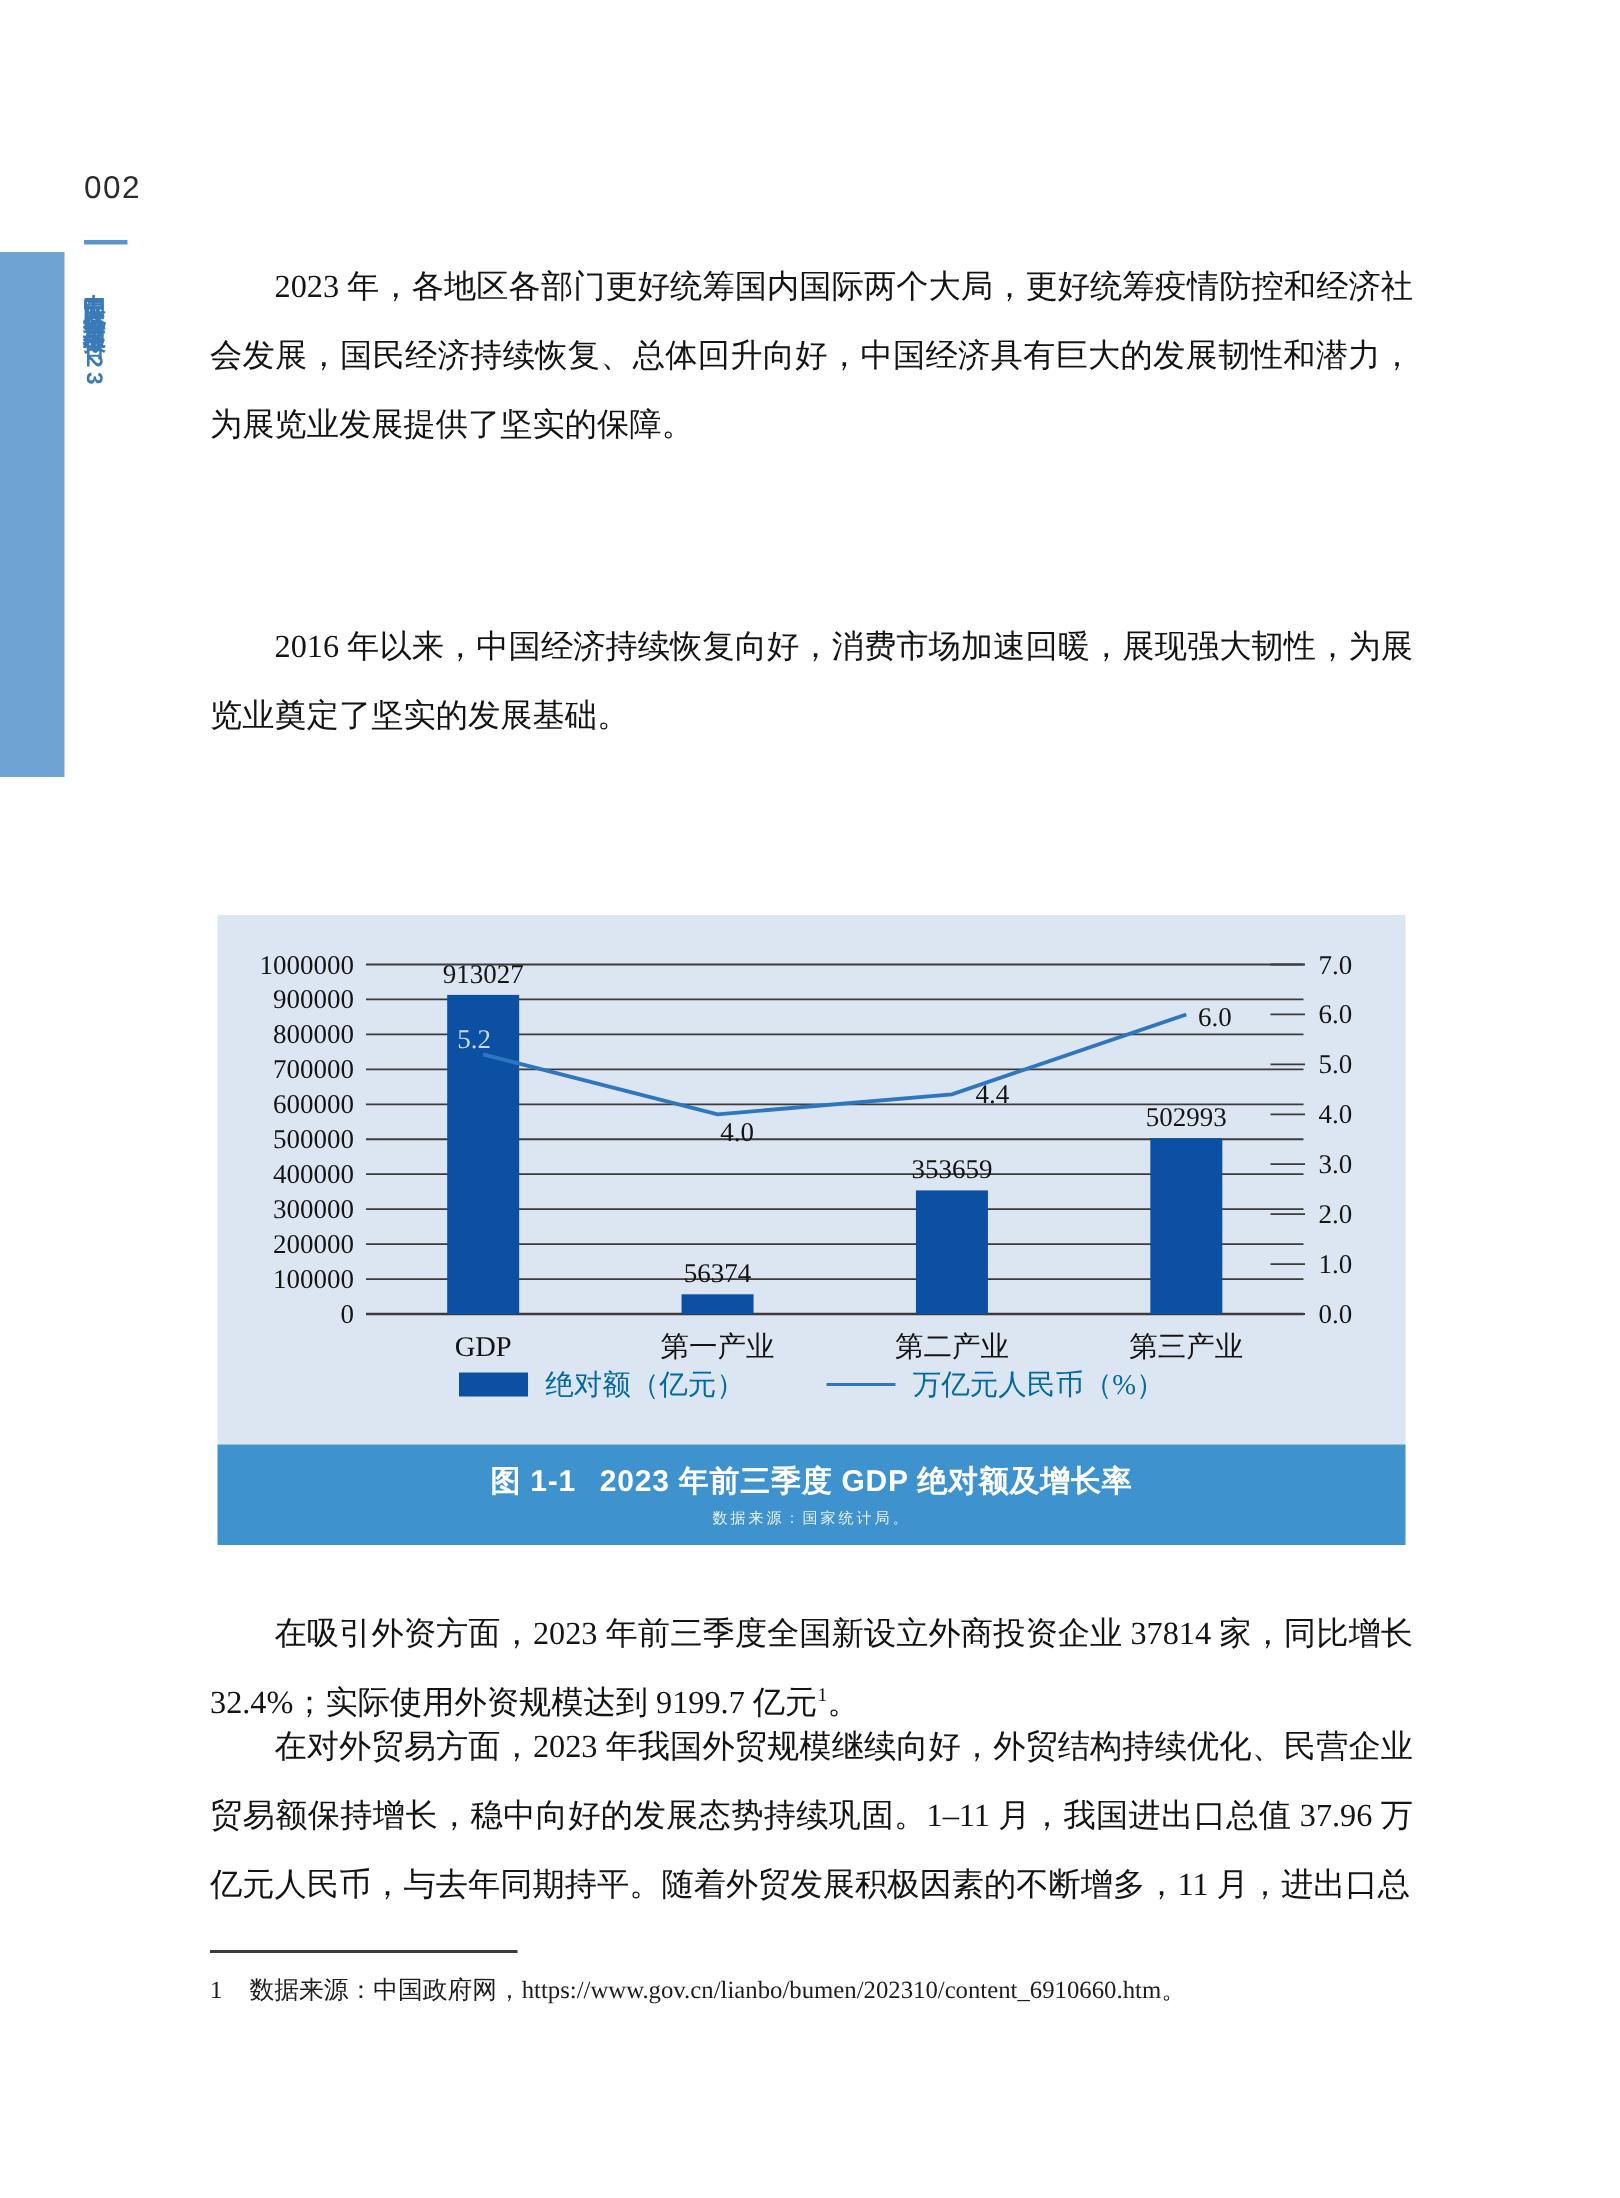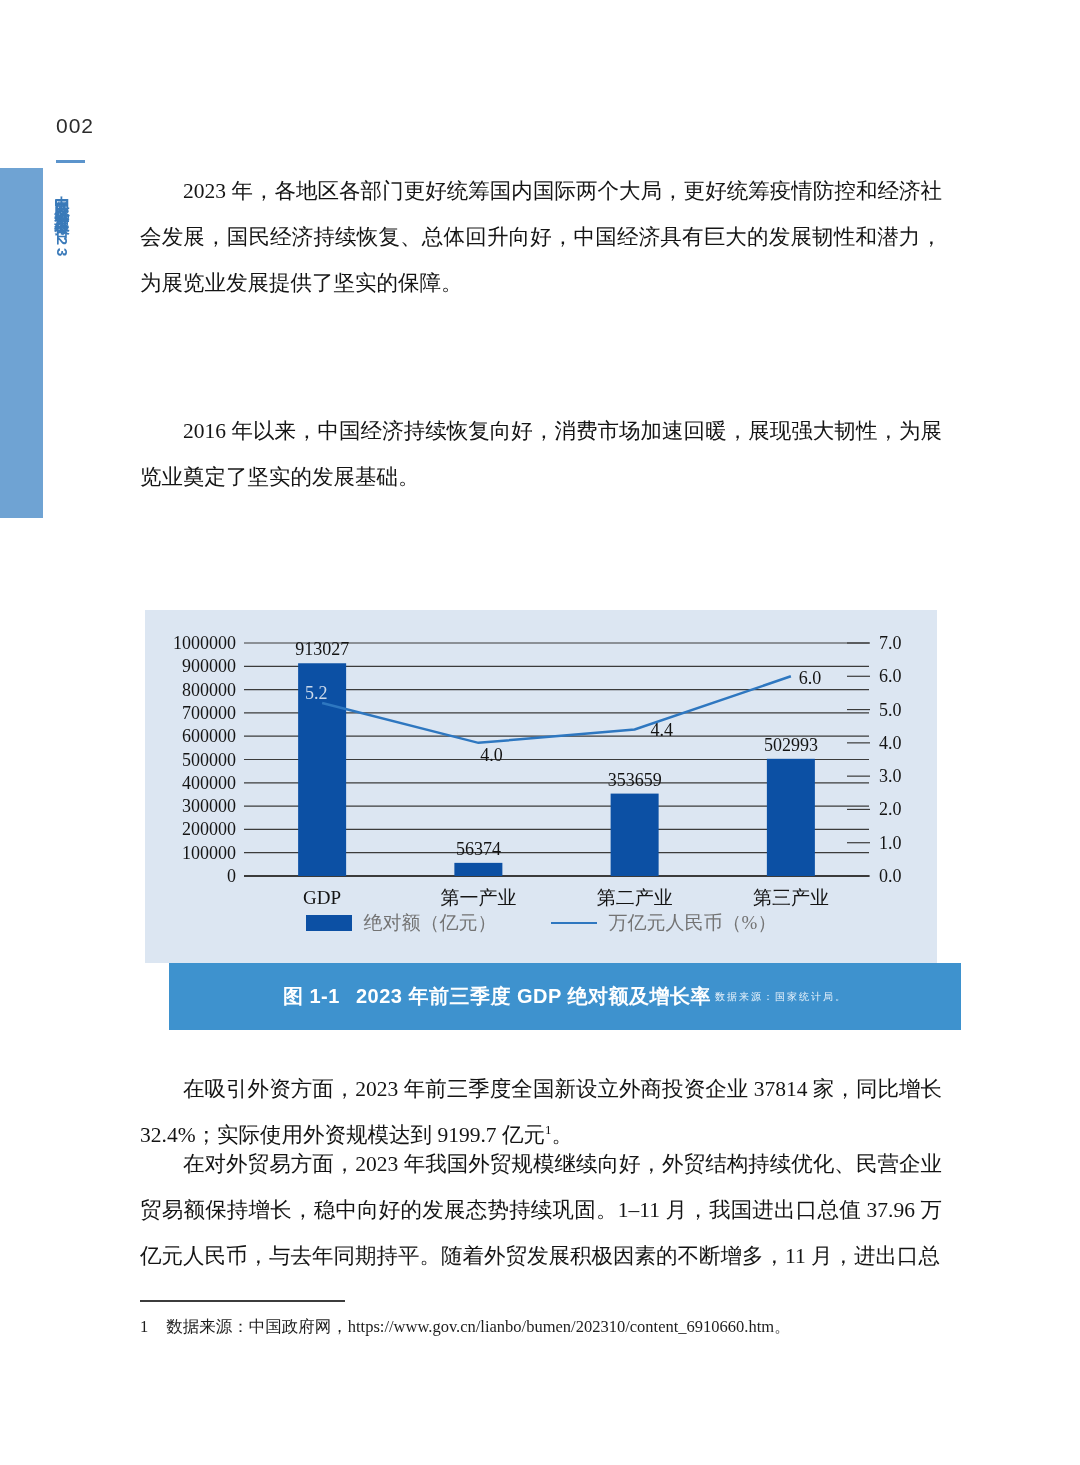--- a/index.html
+++ b/index.html
@@ -42,29 +42,29 @@
     font-family:"Liberation Sans","DejaVu Sans",sans-serif;
     font-size:29px;font-weight:bold;letter-spacing:1px;color:#3d9ad8;
   }
   
   .figure-block{position:absolute;left:145px;top:610px;width:792px;height:420px;}
   .chart-panel{position:absolute;left:0;top:0;width:792px;height:353px;background:#dce6f2;}
   .chart-svg{position:absolute;left:0;top:0;}
   .chart-legend{
     position:absolute;left:0;top:300px;width:100%;
     display:flex;justify-content:center;align-items:center;gap:14px;
-    font-size:19px;color:#737373;
+    font-size:19px;color:#0369a1;
   }
   .legend-swatch-bar{width:46px;height:16px;background:#0c50a4;display:inline-block;}
   .legend-swatch-line{width:46px;height:0;border-top:2.5px solid #2e77c0;display:inline-block;}
   .legend-item{display:flex;align-items:center;gap:12px;}
   .legend-gap{width:26px;}
   .figure-caption{
     position:absolute;left:0;top:353px;width:792px;height:67px;background:#3e92ce;
-    display:flex;justify-content:center;align-items:center;gap:4px;margin-left:24px;
+    display:flex;flex-direction:column;justify-content:center;align-items:center;gap:4px;
   }
   .figure-caption-title{
     font-family:"Liberation Sans","DejaVu Sans",sans-serif;
     font-size:20px;font-weight:bold;color:#ffffff;letter-spacing:0.5px;
   }
   .figure-caption-title .fig-label{margin-right:16px;}
   .figure-caption-source{
     font-family:"Liberation Sans","DejaVu Sans",sans-serif;
     font-size:10px;color:#e9f3fb;letter-spacing:2px;
   }

